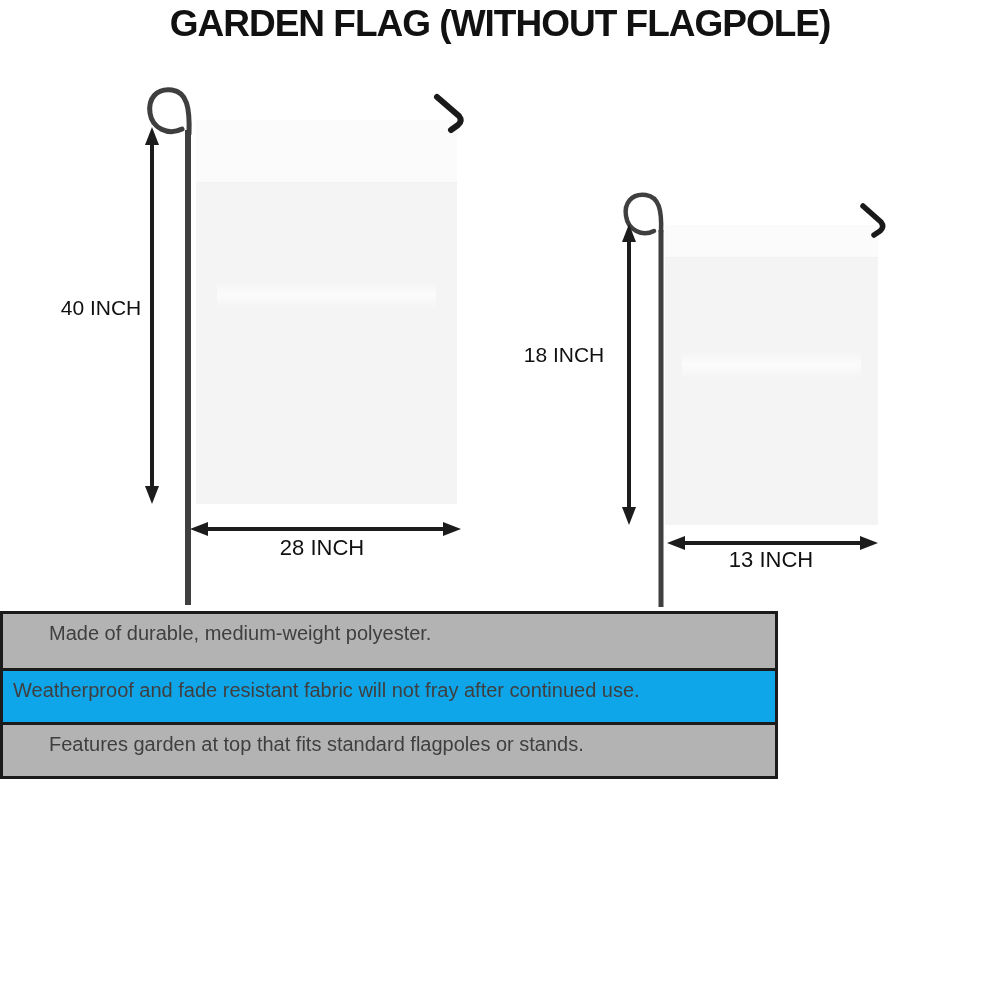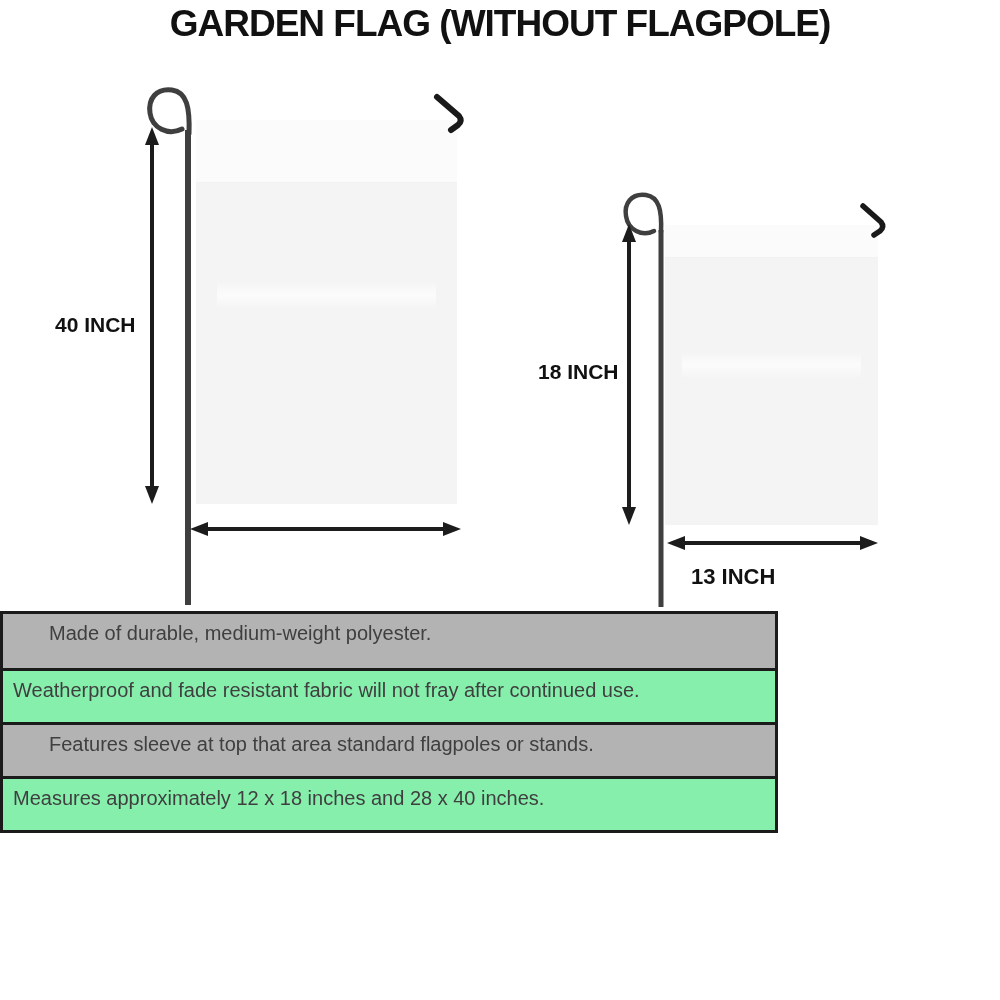--- a/index.html
+++ b/index.html
@@ -41,38 +41,38 @@
     content:"";position:absolute;left:8%;width:84%;height:28px;top:42%;
     background:linear-gradient(to bottom, rgba(255,255,255,0), rgba(255,255,255,0.7), rgba(255,255,255,0));
   }
   .diagram-svg{position:absolute;overflow:visible;}
   .pole-line{stroke:var(--pole,#3f3f3f);fill:none;}
   .hook-line{stroke:var(--hook,#1a1a1a);fill:none;}
   .arrow-line{stroke:var(--arrow,#1c1c1c);fill:none;}
   .arrow-head{fill:var(--arrow,#1c1c1c);stroke:none;}
   
   .dim-label{
-    position:absolute;color:var(--ink,#111);font-weight:700;font-size:21px;
-    text-align:left;white-space:nowrap;margin-top:17px;
+    position:absolute;color:var(--ink,#111);font-weight:400;font-size:21px;
+    text-align:center;white-space:nowrap;
   }
   .dim-40{left:55px;top:296px;width:92px;}
   .dim-28{left:242px;top:535px;width:160px;font-size:22px;}
-  .dim-18{left:538px;top:343px;width:92px;}
+  .dim-18{left:518px;top:343px;width:92px;}
   .dim-12{left:691px;top:547px;width:160px;font-size:22px;}
   
   .features{
     position:absolute;left:0;top:611px;width:778px;
     border:3px solid var(--border_black,#1b1b1b);
     box-sizing:border-box;background:#ffffff;
   }
   .feature-row{
     height:54px;box-sizing:border-box;
     padding:7px 0 0 10px;
     font-size:20px;line-height:24px;color:var(--row_text,#3f3f3f);
-    background:#86efac;
+    background:#0ea5e9;
   }
   .feature-row + .feature-row{border-top:3px solid var(--border_black,#1b1b1b);}
   .feature-row.shaded{background:var(--row_gray,#b3b3b3);padding-left:46px;}
 </style>
 </head>
 <body>
 
 <div id="page">
 
   <div class="title">
@@ -119,31 +119,29 @@
     </g>
 
     <g>
       <line class="arrow-line" stroke-width="4" x1="123" y1="353" x2="302" y2="353"></line>
       <polygon class="arrow-head" points="107,353 125,346 125,360"></polygon>
       <polygon class="arrow-head" points="318,353 300,346 300,360"></polygon>
     </g>
   </svg>
 
   <div class="dim-label dim-40">40 INCH</div>
+  <div class="dim-label dim-28">28 INCH</div>
   <div class="dim-label dim-18">18 INCH</div>
   <div class="dim-label dim-12">13 INCH</div>
 
   <div class="features">
     <div class="feature-row shaded">
       <span>Made of durable, medium-weight polyester.</span>
     </div>
     <div class="feature-row">
       <span>Weatherproof and fade resistant fabric will not fray after continued use.</span>
     </div>
     <div class="feature-row shaded">
-      <span>Features sleeve at top that area standard flagpoles or stands.</span>
-    </div>
-    <div class="feature-row">
-      <span>Measures approximately 12 x 18 inches and 28 x 40 inches.</span>
+      <span>Features garden at top that fits standard flagpoles or stands.</span>
     </div>
   </div>
 
 </div>
 
 </body></html>

